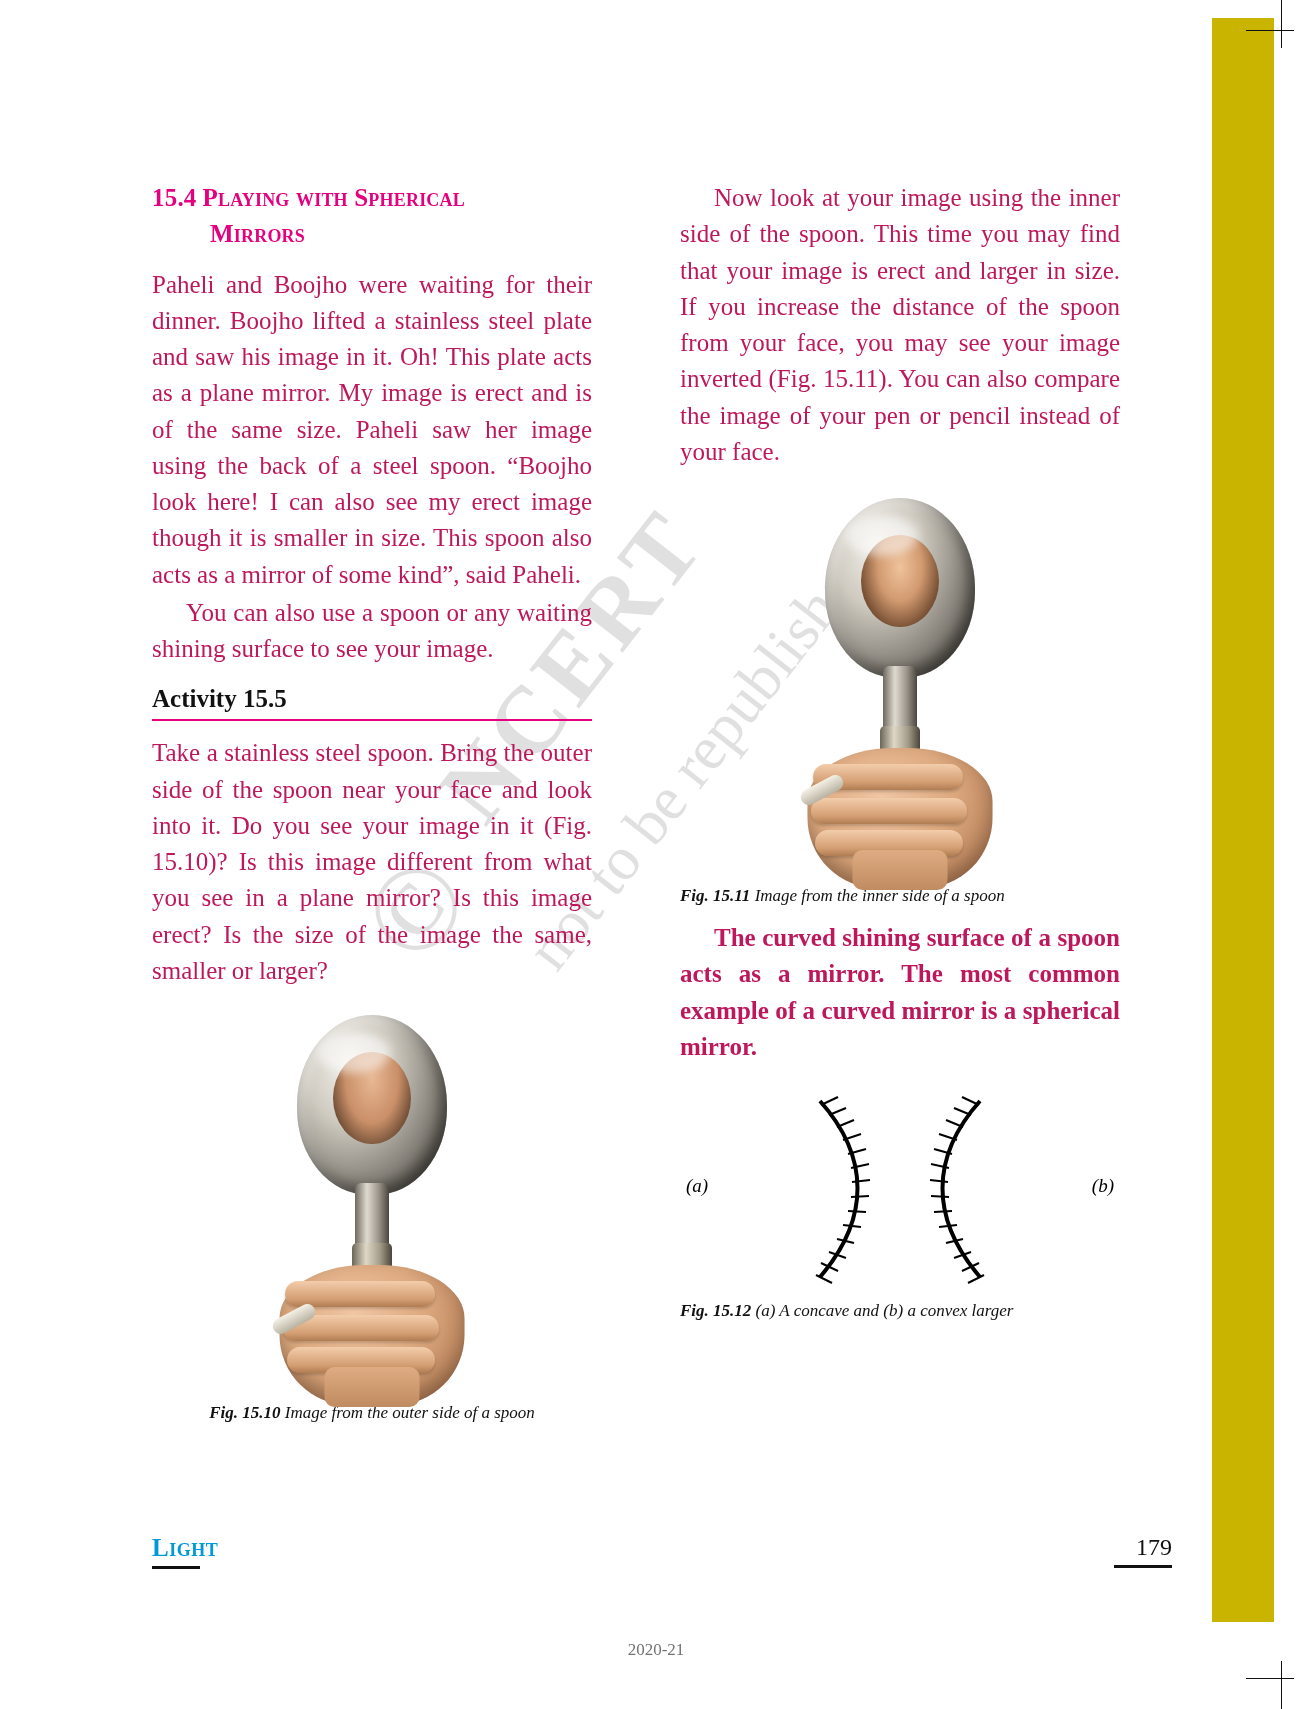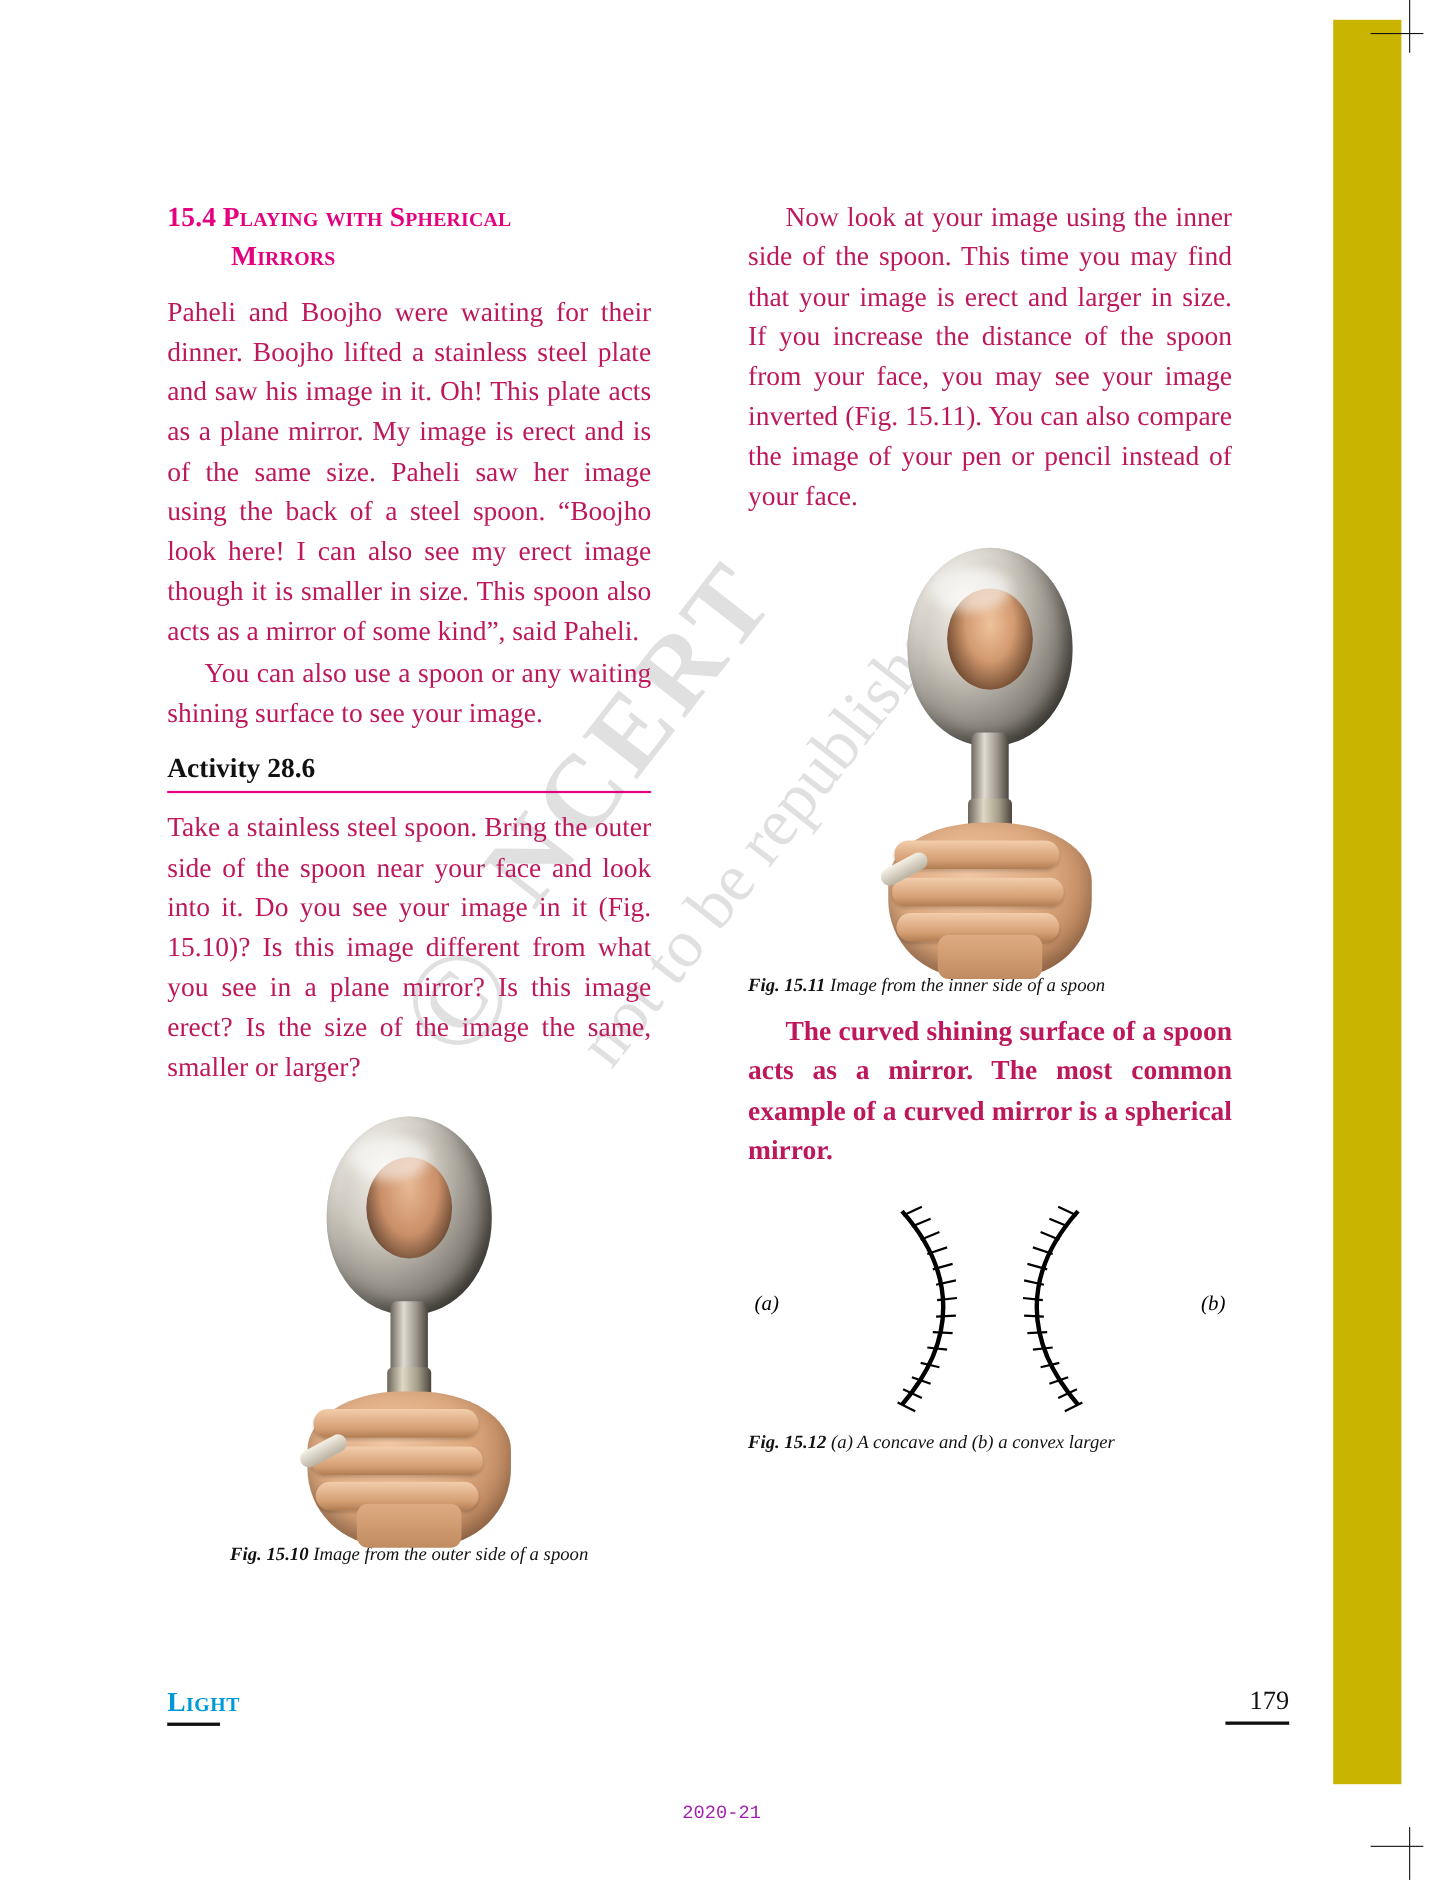--- a/index.html
+++ b/index.html
@@ -243,22 +243,22 @@
     margin-top: 4px;
     margin-left: auto;
   }
   .year {
     position: absolute;
     left: 0;
     right: 0;
     top: 1640px;
     text-align: center;
     font-size: 17px;
-    color: #a21caf;
-    font-family: Liberation Mono, monospace;
+    color: #737373;
+    font-family: Liberation Serif, serif;
   }
 
   
   .watermark {
     position: absolute;
     left: 330px;
     top: 470px;
     width: 700px;
     height: 620px;
     pointer-events: none;
@@ -313,21 +313,21 @@
     <h2 class="heading">
       <span class="num">15.4</span>
       <span class="sc">Playing with Spherical</span>
       <span class="sc line2">Mirrors</span>
     </h2>
 
     <p class="body">Paheli and Boojho were waiting for their dinner. Boojho lifted a stainless steel plate and saw his image in it. Oh! This plate acts as a plane mirror. My image is erect and is of the same size. Paheli saw her image using the back of a steel spoon. “Boojho look here! I can also see my erect image though it is smaller in size. This spoon also acts as a mirror of some kind”, said Paheli.</p>
     <p class="body indent">You can also use a spoon or any waiting shining surface to see your image.</p>
 
     <div class="activity-wrap">
-      <div class="activity-title">Activity  28.6</div>
+      <div class="activity-title">Activity  15.5</div>
       <div class="activity-rule"></div>
     </div>
 
     <p class="body">Take a stainless steel spoon. Bring the outer side of the spoon near your face and look into it. Do you see your image in it (Fig. 15.10)? Is this image different from what you see in a plane mirror? Is this image erect? Is the size of the image the same, smaller or larger?</p>
 
     <div class="spoon-fig" style="margin-top:26px;">
       <div class="spoon">
         <div class="bowl">
           <div class="reflection"></div>
           <div class="glare"></div>

